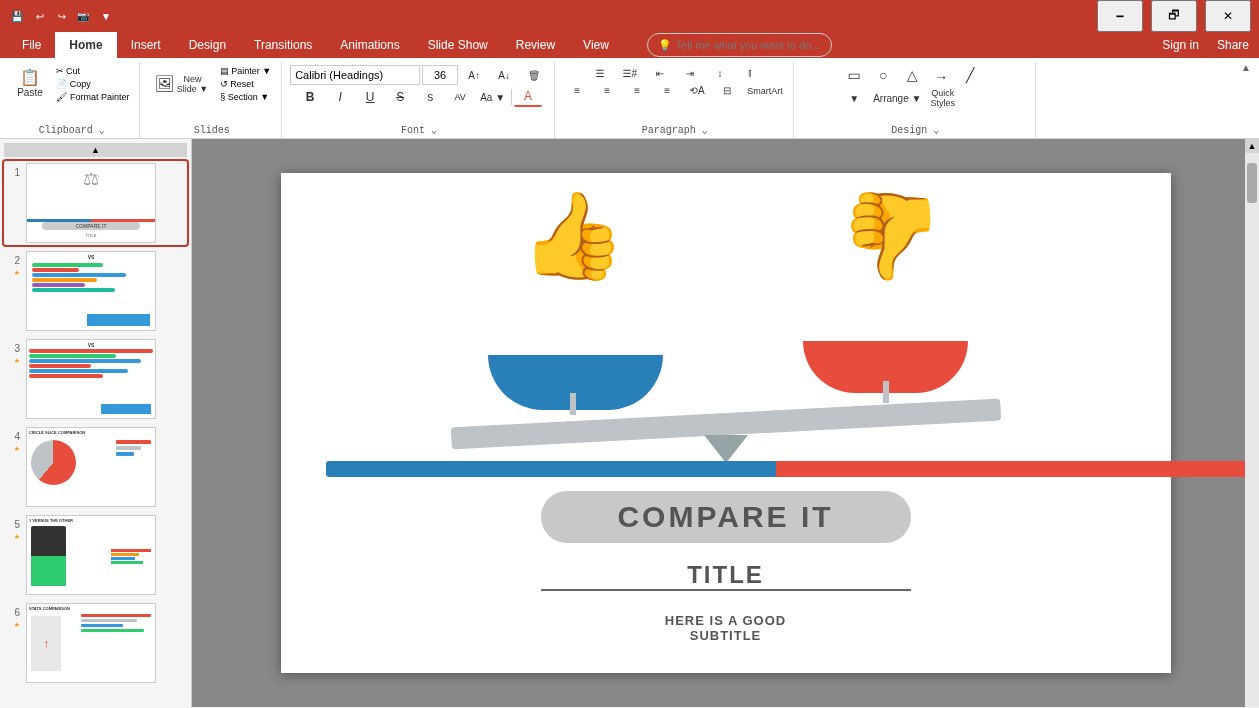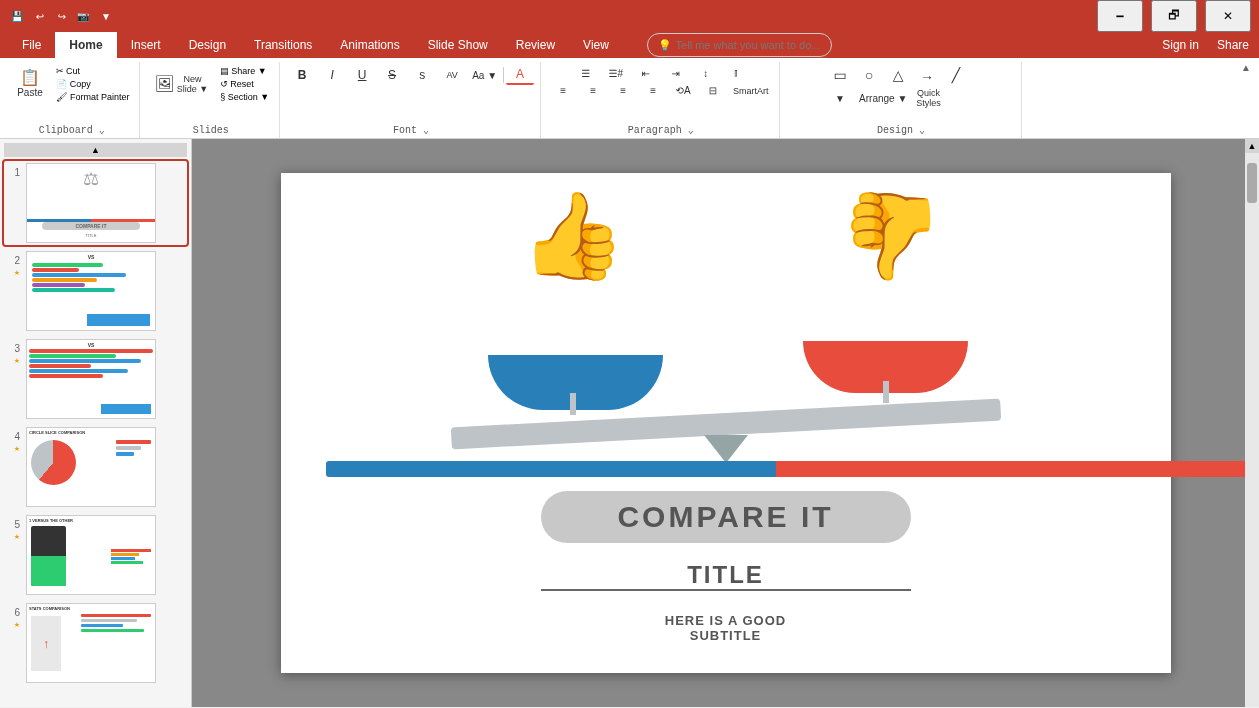--- a/index.html
+++ b/index.html
@@ -212,29 +212,36 @@
       <span class="ribbon-group-label">Clipboard ⌄</span>
     </div>
 
     <div class="ribbon-group">
       <div class="rg-row">
         <button class="r-btn large" style="flex-direction:row;gap:2px;">
           <span class="r-icon">🖼</span>
           <span style="font-size:9px;">New<br>Slide ▼</span>
         </button>
         <div class="small-btns">
-          <button class="small-btn">▤ Share ▼</button>
+          <button class="small-btn">▤ Painter ▼</button>
           <button class="small-btn">↺ Reset</button>
           <button class="small-btn">§ Section ▼</button>
         </div>
       </div>
       <span class="ribbon-group-label">Slides</span>
     </div>
 
     <div class="ribbon-group" style="min-width:200px;">
+      <div class="rg-row">
+        <input class="font-box" type="text" value="Calibri (Headings)" style="">
+        <input class="font-size-box" type="text" value="36" style="">
+        <button class="r-btn" style="font-size:10px;">A↑</button>
+        <button class="r-btn" style="font-size:10px;">A↓</button>
+        <button class="r-btn" style="font-size:10px;">🗑</button>
+      </div>
       <div class="rg-row">
         <button class="r-btn" style="font-weight:bold;font-size:12px;">B</button>
         <button class="r-btn" style="font-style:italic;font-size:12px;">I</button>
         <button class="r-btn" style="text-decoration:underline;font-size:12px;">U</button>
         <button class="r-btn" style="text-decoration:line-through;font-size:12px;">S</button>
         <button class="r-btn" style="font-size:12px;">s</button>
         <button class="r-btn" style="font-size:9px;">AV</button>
         <button class="r-btn" style="font-size:10px;">Aa ▼</button>
         <div style="width:1px;background:#ccc;height:16px;"></div>
         <button class="r-btn" style="font-size:12px;color:#e74c3c;border-bottom:2px solid #e74c3c;">A</button>

